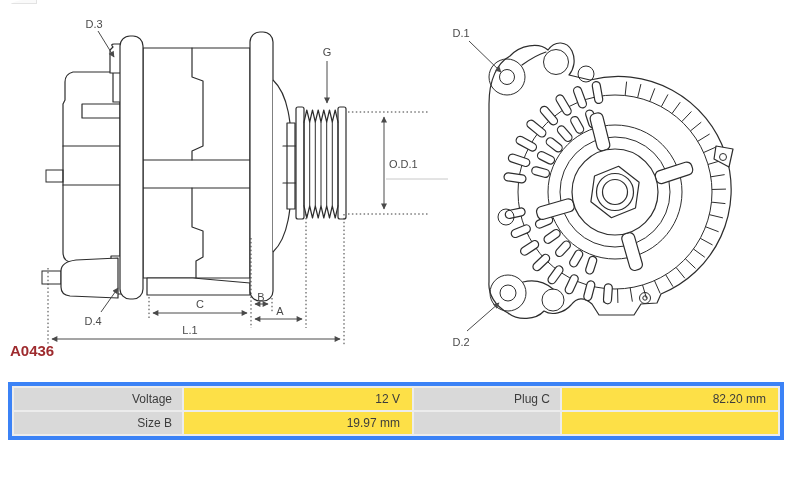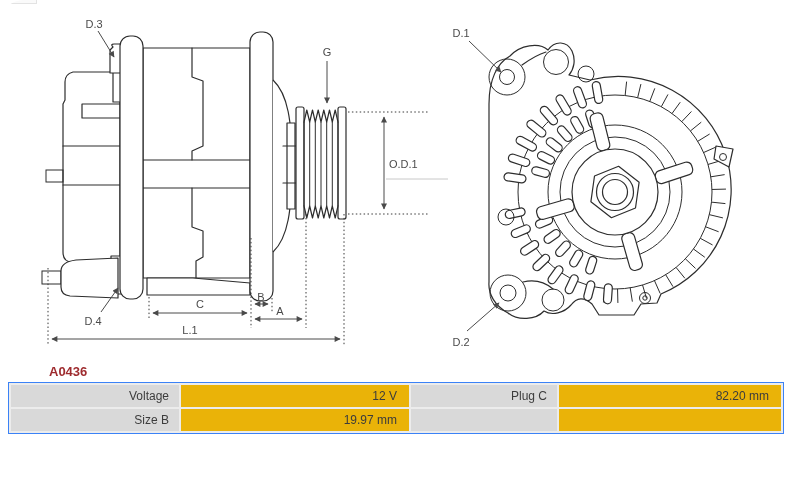--- a/index.html
+++ b/index.html
@@ -1,28 +1,28 @@
 <!DOCTYPE html>
 <html><head>
 <meta charset="utf-8">
 <style>
   html,body{margin:0;padding:0;background:#fff;}
   .page{position:relative;width:790px;height:481px;background:#fff;overflow:hidden;
         font-family:"Liberation Sans",sans-serif;border-radius:24px;}
   .artifact{position:absolute;left:0;top:0;width:36px;height:3px;background:#fafafa;
             border:1px solid #e3e3e3;border-top:none;border-left:none;}
   .diagram-svg{position:absolute;left:0;top:0;}
-  .pn{position:absolute;left:10px;top:364px;font-size:13px;font-weight:bold;color:#9e2b2e;margin-left:39px;}
+  .pn{position:absolute;left:10px;top:342px;font-size:15px;font-weight:bold;color:#9e2b2e;}
   .spec{position:absolute;left:8px;top:382px;width:776px;}
   .spec table{border-collapse:separate;border-spacing:2px;width:100%;
-              background:#ececec;border:1px solid #3b82f6;}
+              background:#ececec;border:4px solid #3b82f6;}
   .spec td{height:20px;font-size:12px;color:#3c3c3c;text-align:right;vertical-align:middle;
            white-space:nowrap;}
   .spec td.lbl{background:#d9d9d9;padding:1px 10px 1px 4px;}
-  .spec td.val{background:#eab308;padding:1px 12px 1px 4px;}
+  .spec td.val{background:#fde047;padding:1px 12px 1px 4px;}
   
   .ln{fill:none;stroke:#2d2d2d;stroke-width:1.2;stroke-linejoin:round;stroke-linecap:round;}
   .fw{fill:#ffffff;stroke:#2d2d2d;stroke-width:1.2;stroke-linejoin:round;}
   .thin{fill:none;stroke:#2d2d2d;stroke-width:1;}
   .dimline{fill:none;stroke:#4a4a4a;stroke-width:1;}
   .dotted{fill:none;stroke:#3a3a3a;stroke-width:1;stroke-dasharray:1.5 2.4;}
   .centerline{fill:none;stroke:#c8c8c8;stroke-width:1;}
   .dim{font-family:"Liberation Sans",sans-serif;font-size:11px;fill:#4a4a4a;}
 </style>
 </head>

